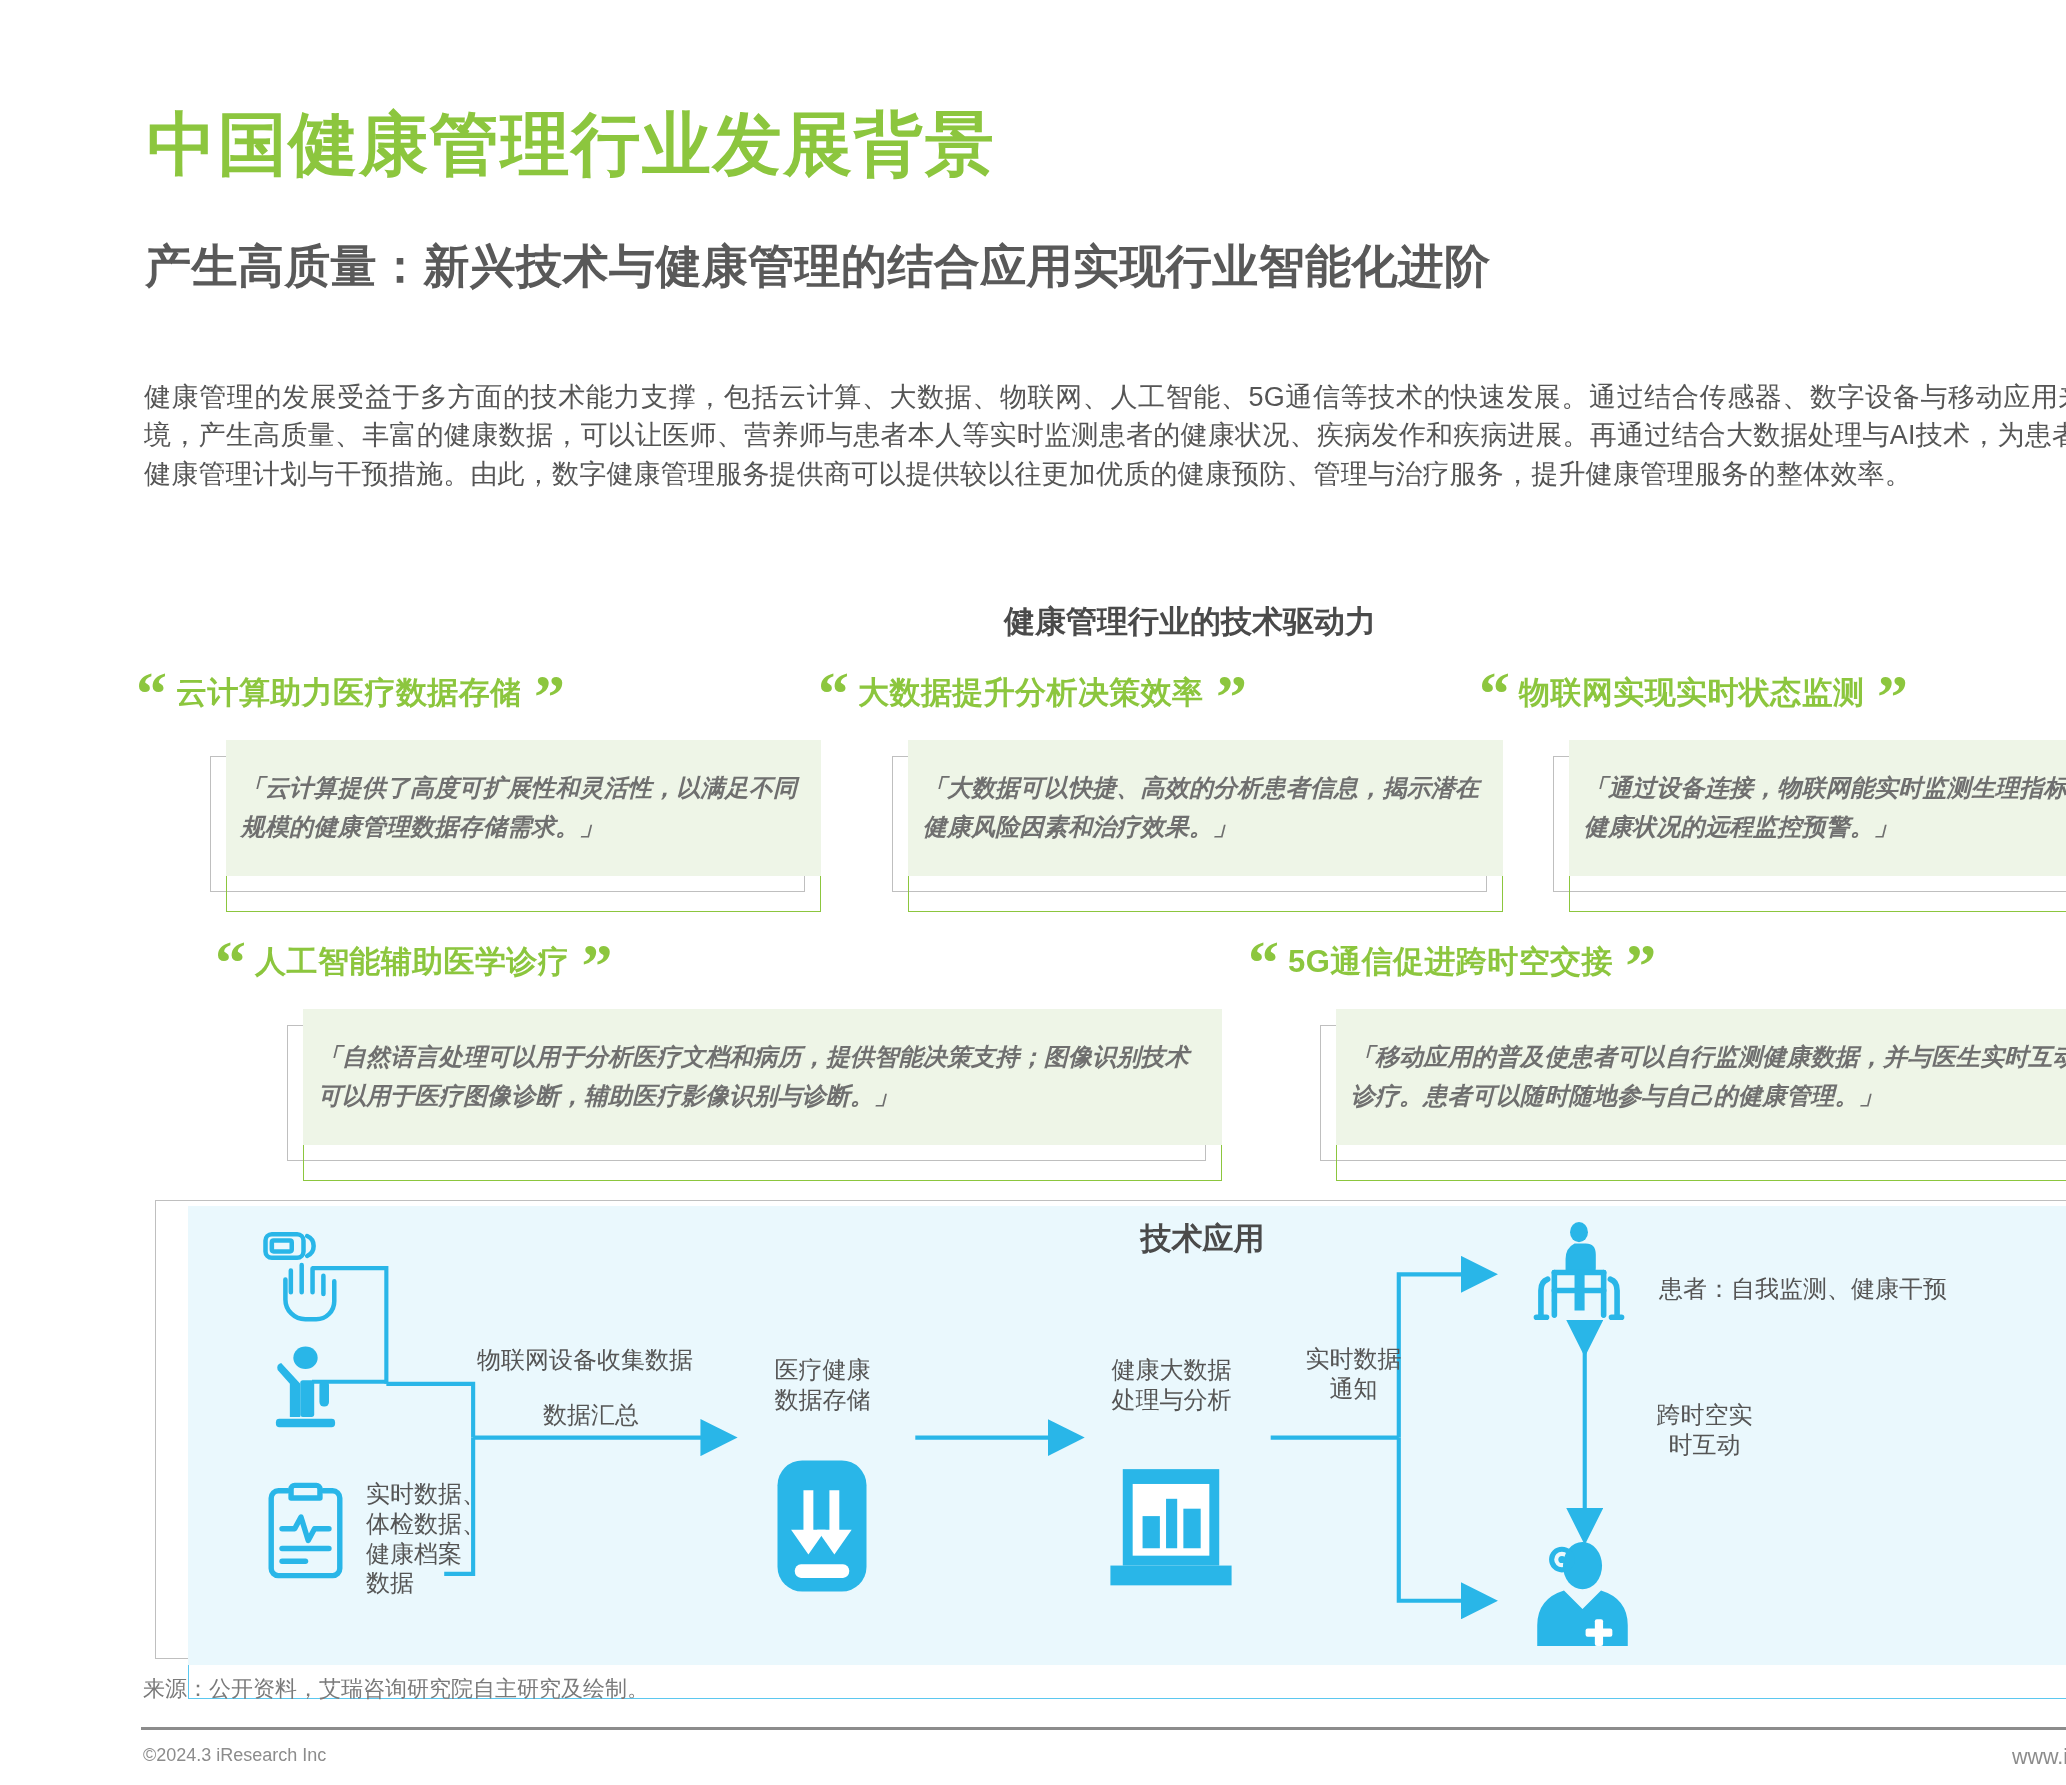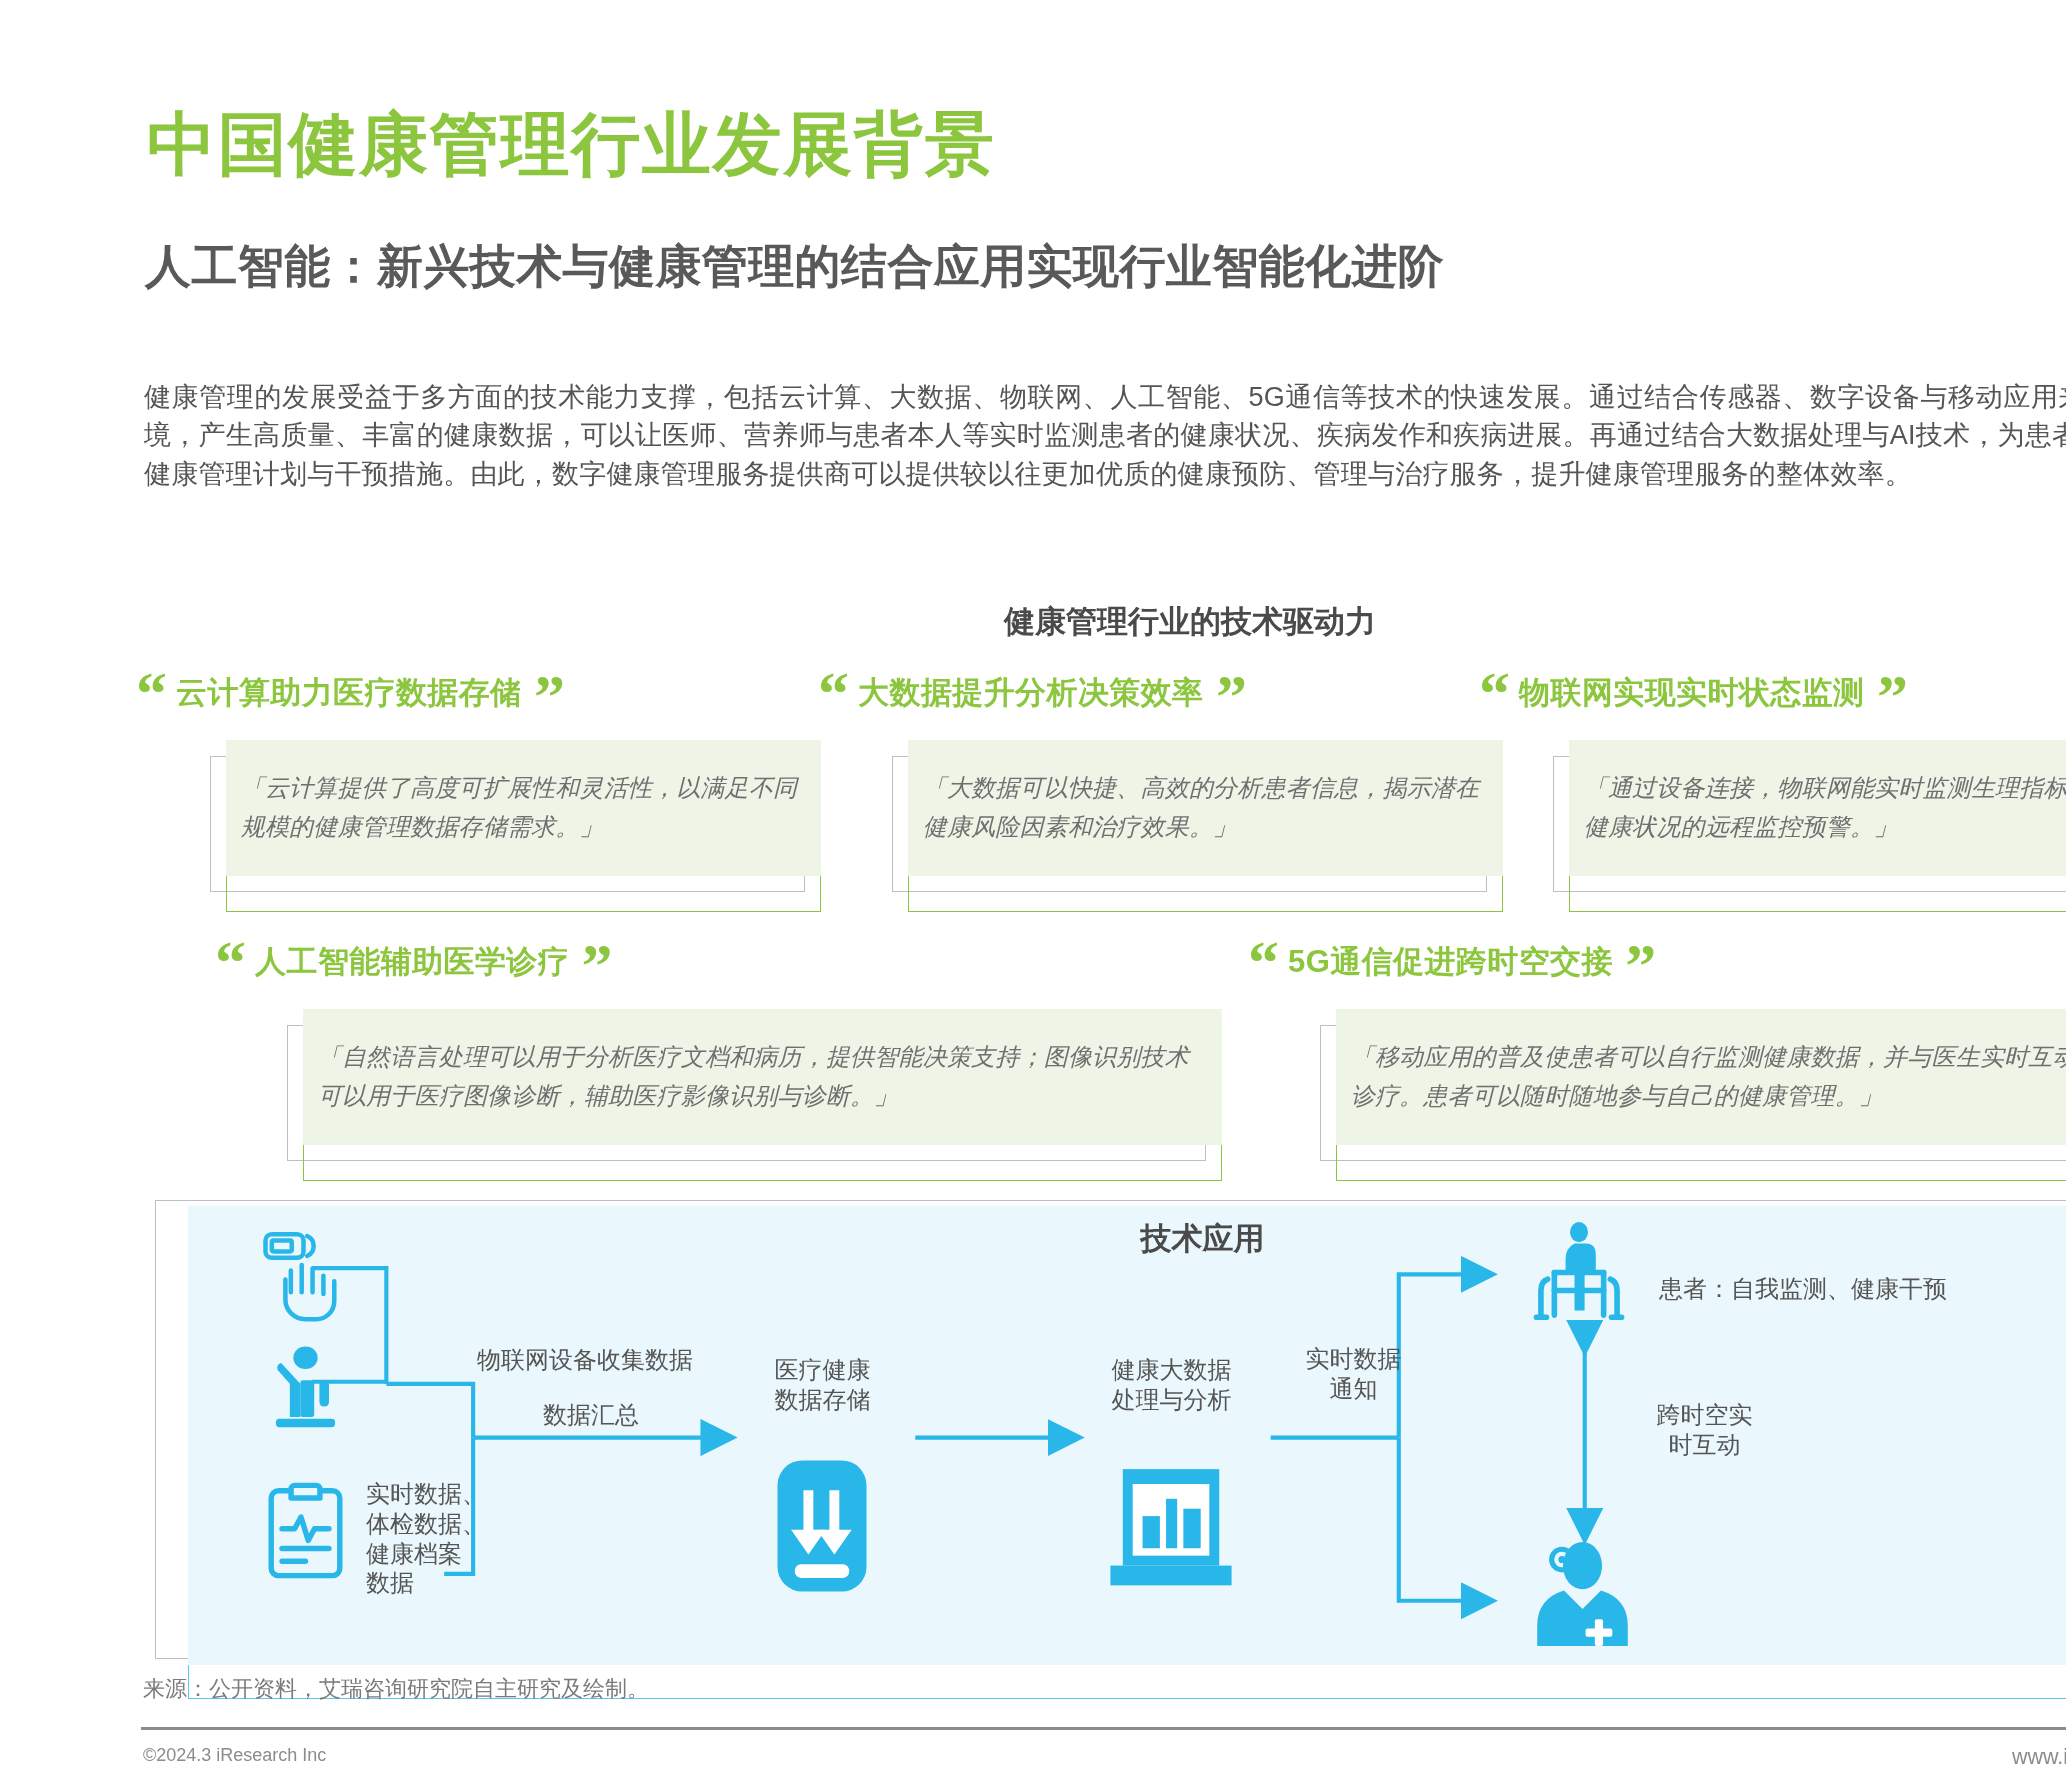--- a/index.html
+++ b/index.html
@@ -49,21 +49,21 @@
     color:#8CC63E; font-weight:bold; font-size:62px; line-height:0.72;
     letter-spacing:-2.5px;
   }
   .qmark.open { margin-right:11.6px; }
   .qmark.close { margin-left:12.4px; transform:translateY(2.5px); }
   .qtitle-text {
     font-size:31px; font-weight:bold; color:#8CC63E; line-height:1;
     transform:translateY(5.8px); letter-spacing:0.4px;
   }
 
-  .qbox-wrap { position:absolute; }
+  .qbox-wrap { position:absolute;font-weight:bold; }
   .qbox-gray {
     position:absolute; left:0; top:0; right:0; bottom:0;
     border:1.7px solid #BFBFBF; background:#ffffff;
   }
   .qbox-green {
     position:absolute; left:15.7px; top:20px; right:-15.7px; bottom:-20px;
     border:1.7px solid #8CC63E; background:transparent;
   }
   .qbox-fill {
     position:absolute; left:15.7px; top:-16.5px; right:-15.7px; bottom:16.5px;
@@ -124,21 +124,21 @@
 
 <div id="logo-block">
   
   
   
   
   
 </div>
 
 <div id="page-title">中国健康管理行业发展背景</div>
-<div id="page-subtitle">人工智能：新兴技术与健康管理的结合应用实现行业智能化进阶</div>
+<div id="page-subtitle">产生高质量：新兴技术与健康管理的结合应用实现行业智能化进阶</div>
 
 <div id="intro">健康管理的发展受益于多方面的技术能力支撑，包括云计算、大数据、物联网、人工智能、5G通信等技术的快速发展。通过结合传感器、数字设备与移动应用来创建“智能”环境，产生高质量、丰富的健康数据，可以让医师、营养师与患者本人等实时监测患者的健康状况、疾病发作和疾病进展。再通过结合大数据处理与AI技术，为患者制定个性化的健康管理计划与干预措施。由此，数字健康管理服务提供商可以提供较以往更加优质的健康预防、管理与治疗服务，提升健康管理服务的整体效率。</div>
 
 <div id="section-heading">健康管理行业的技术驱动力</div>
 
 <div class="qcard" style="left:136px; top:671px; width:702px;">
   <div class="qtitle-row">
     <span class="qmark open">“</span>
     <span class="qtitle-text">云计算助力医疗数据存储</span>
     <span class="qmark close">”</span>

